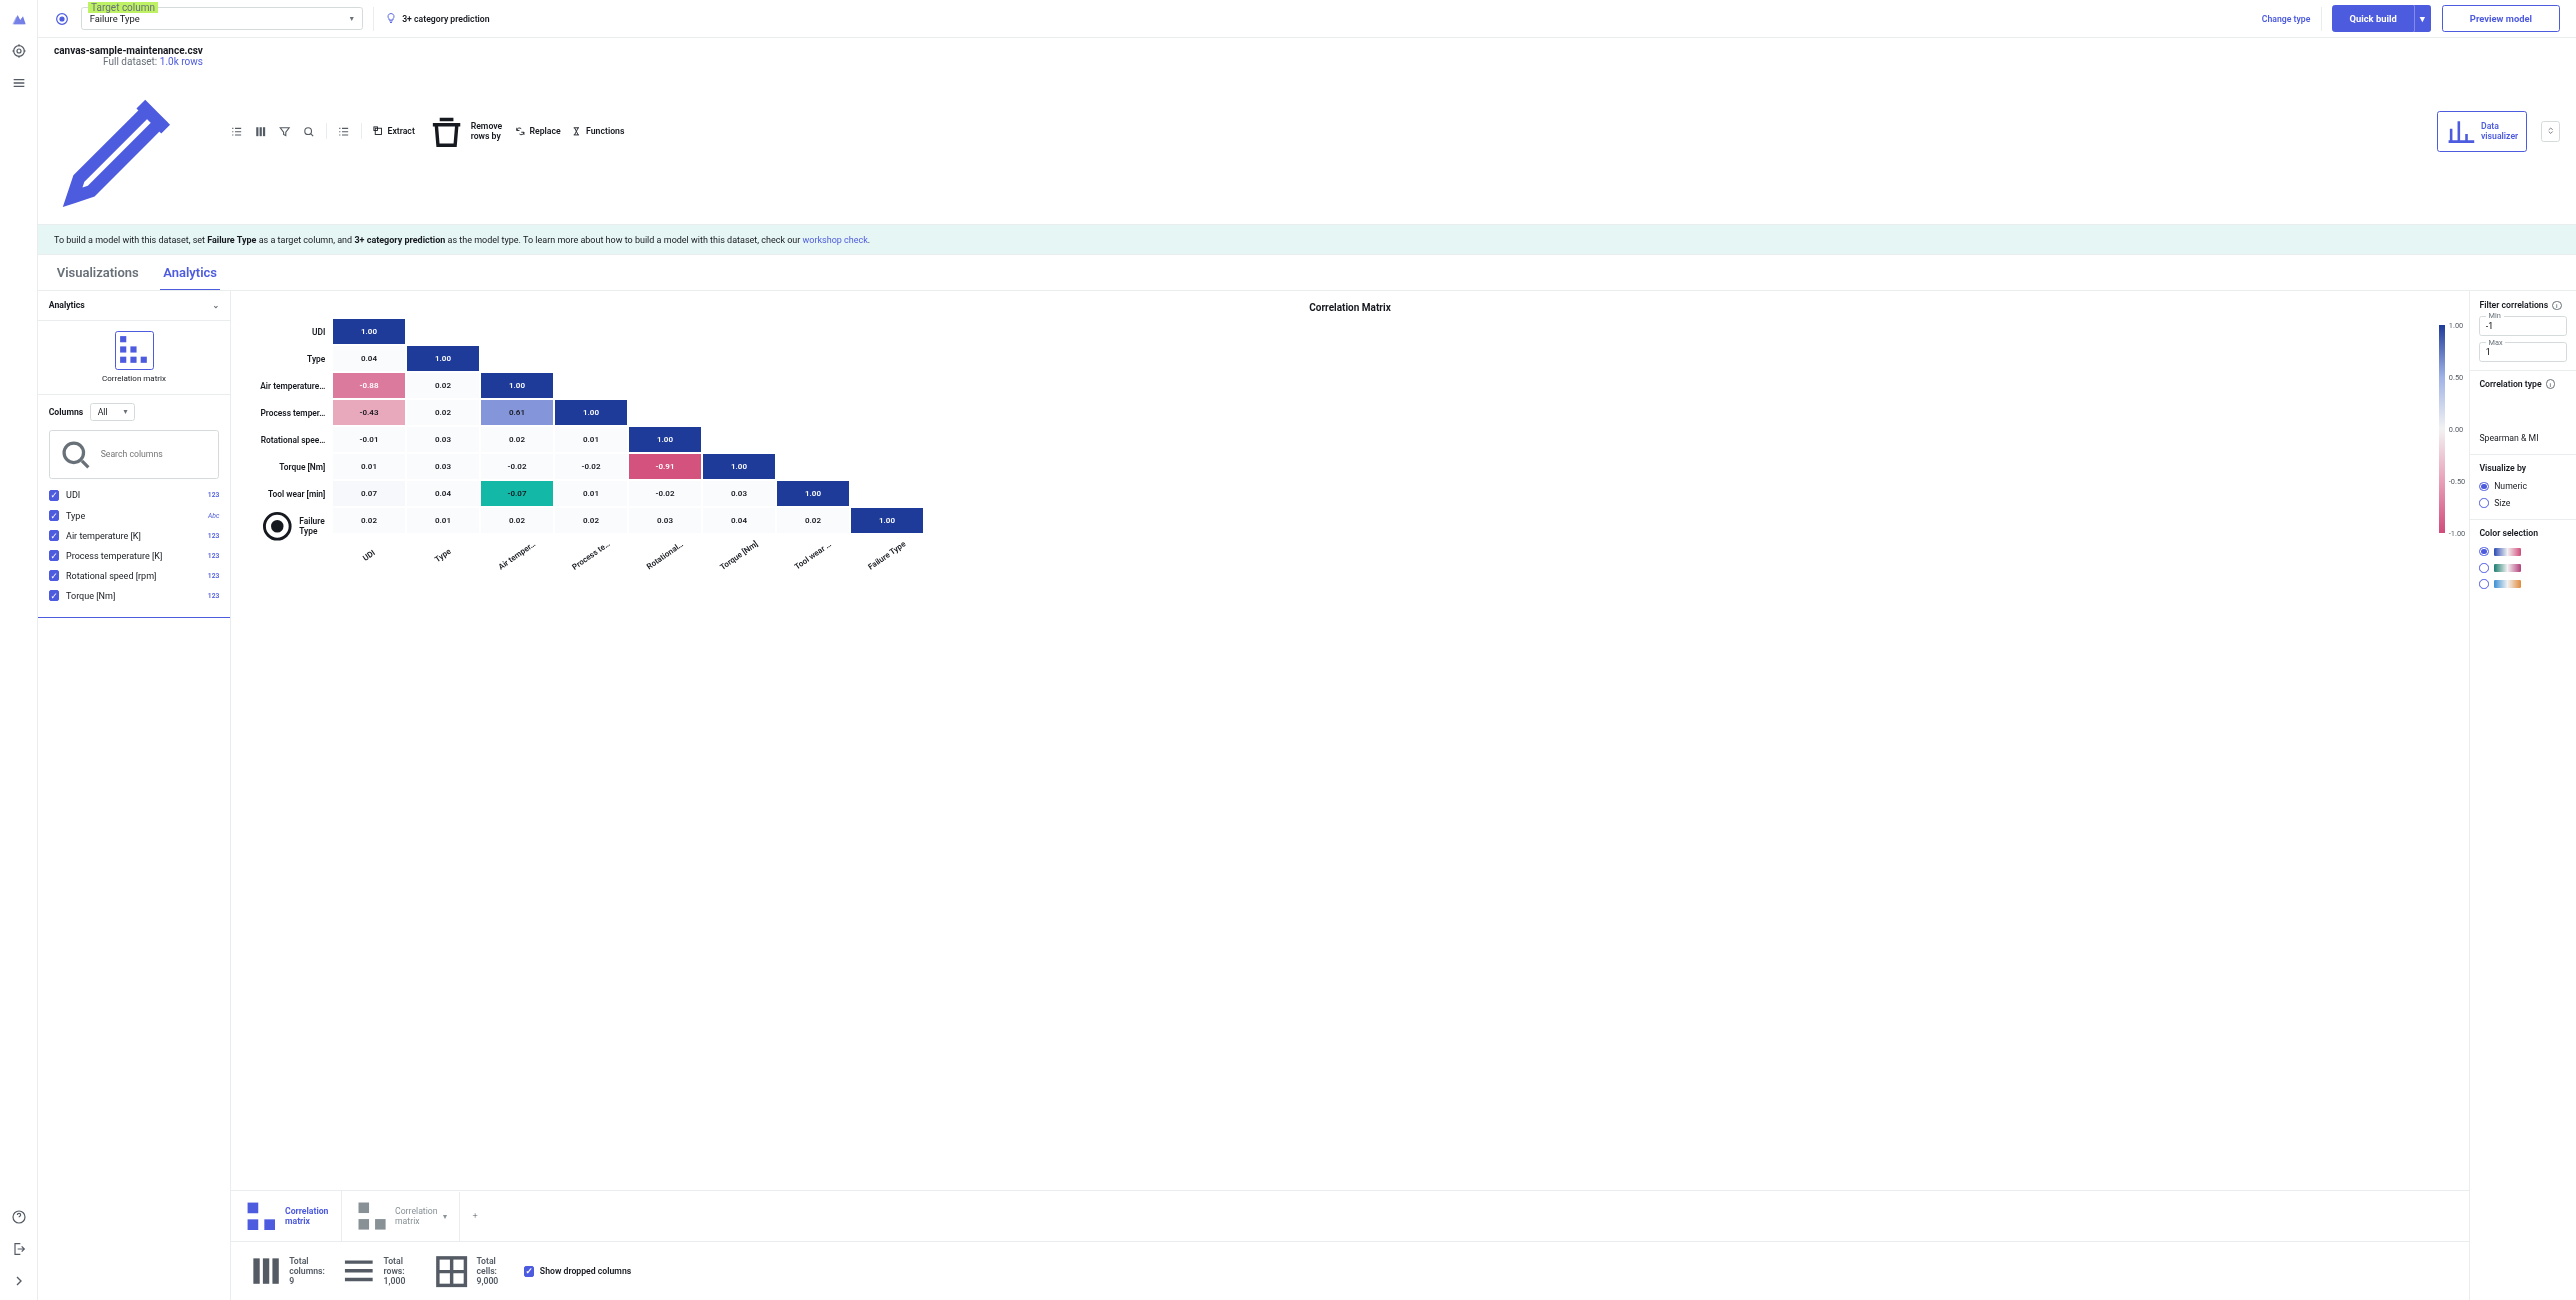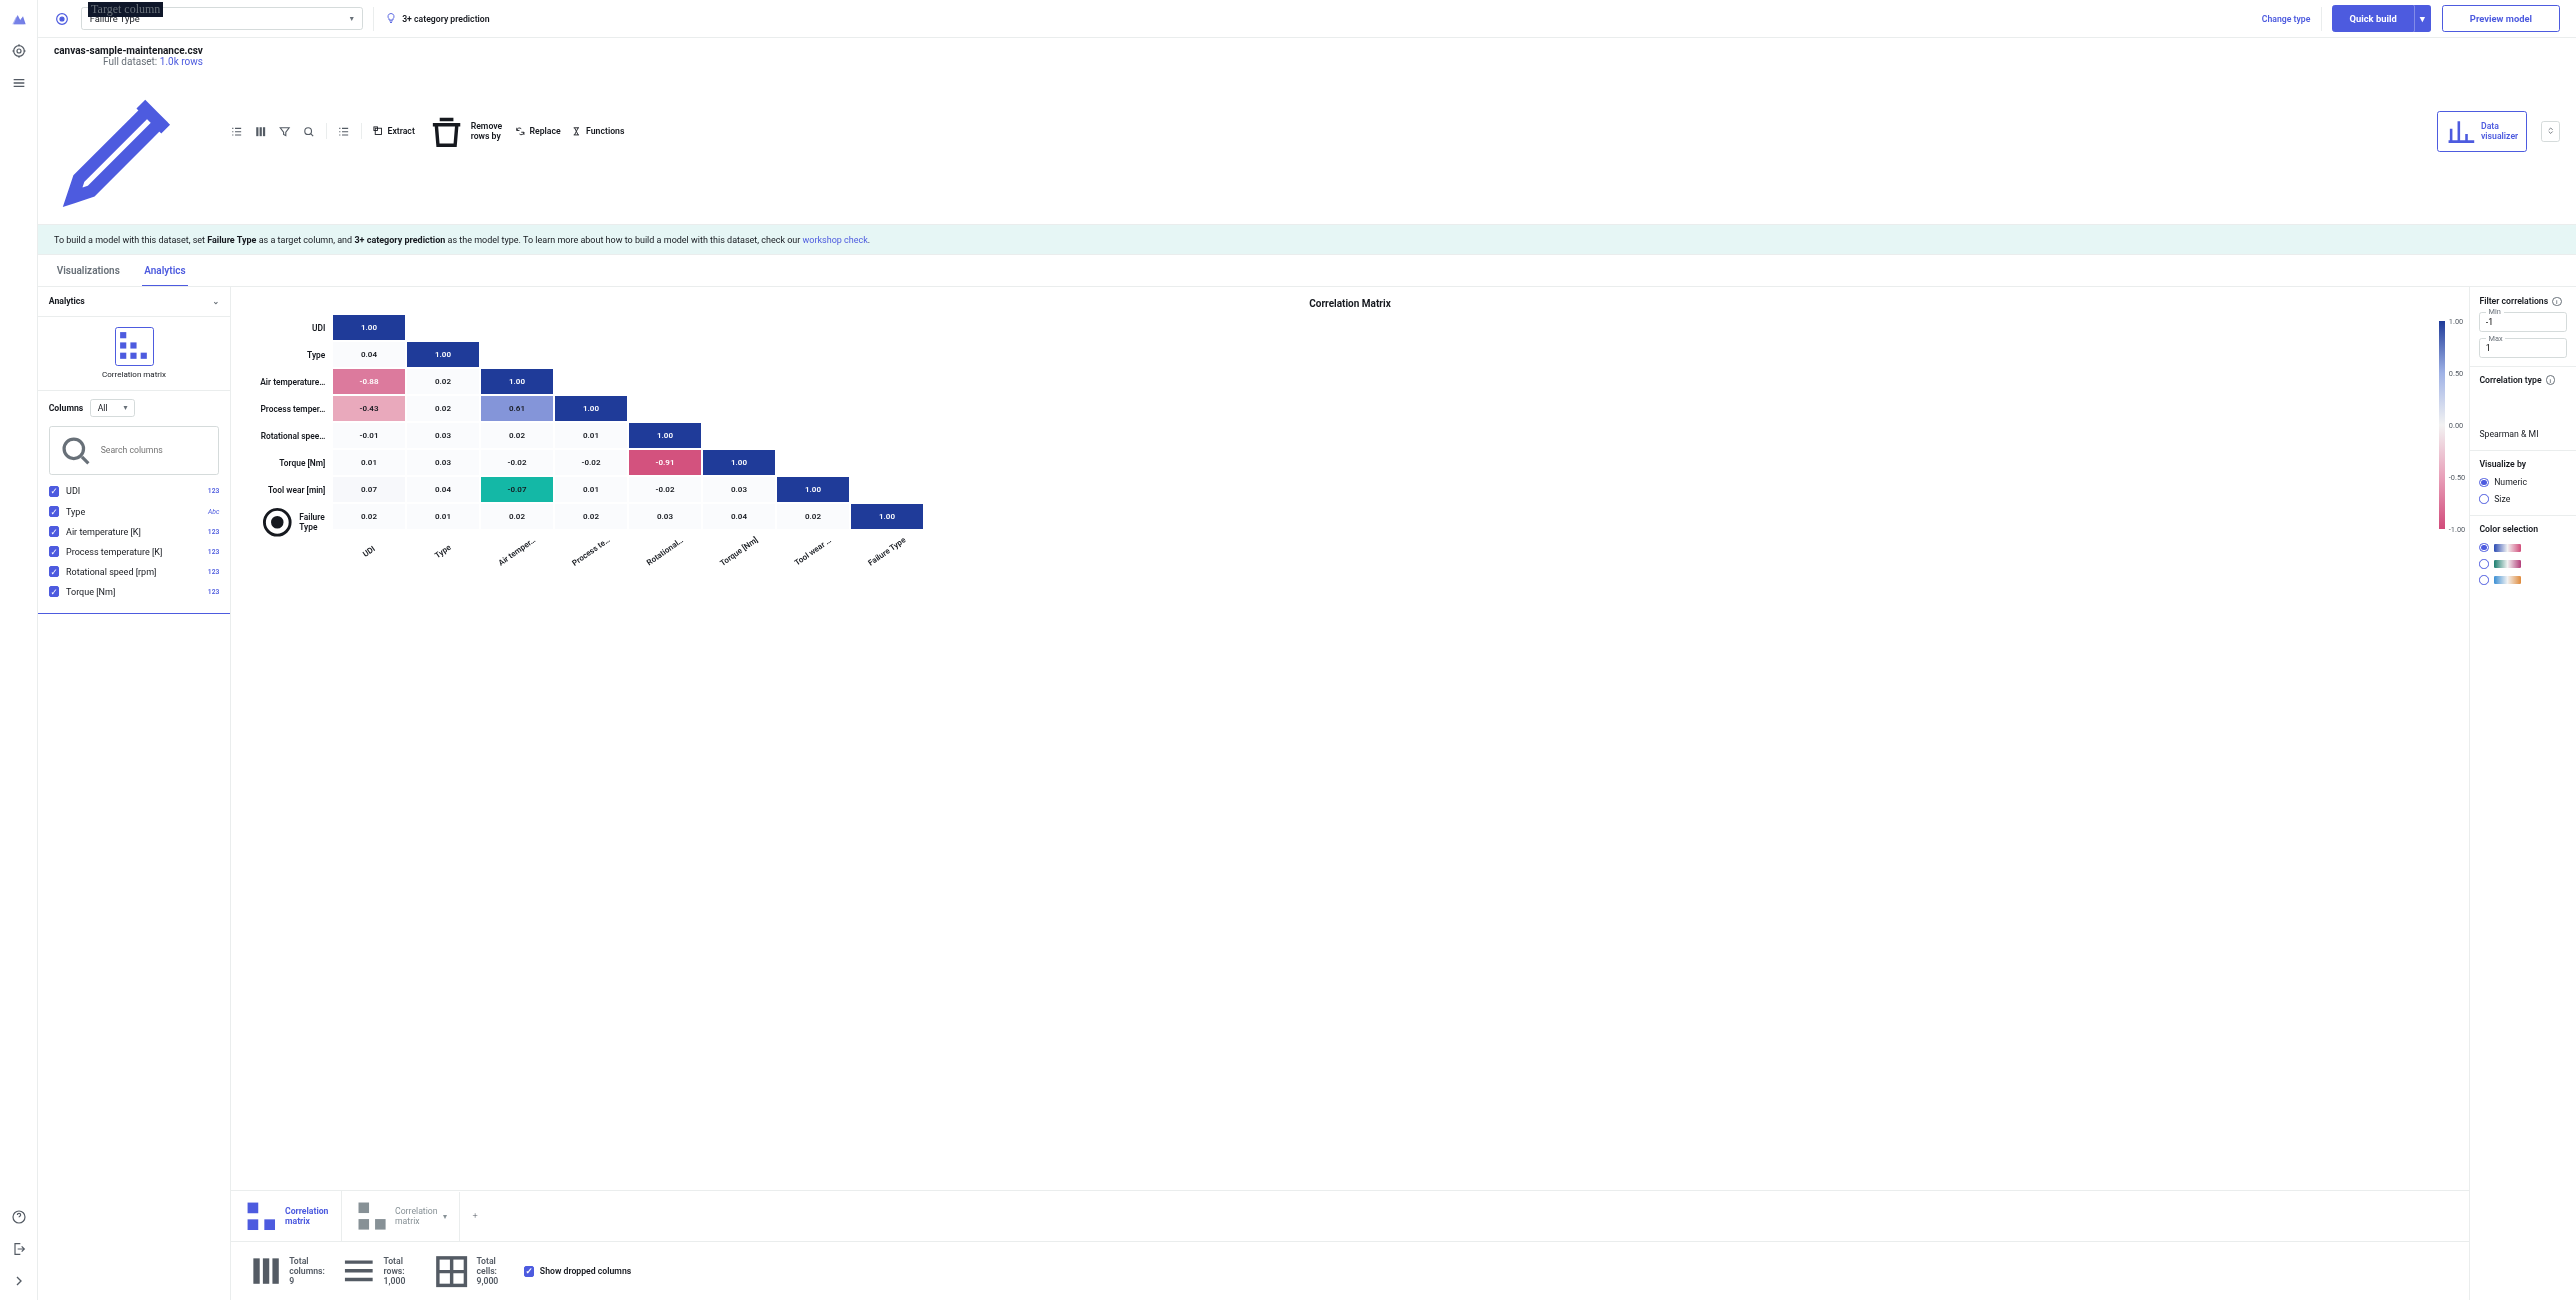--- a/index.html
+++ b/index.html
@@ -10,21 +10,21 @@
 .iconbar-top, .iconbar-bottom { display:flex; flex-direction:column; align-items:center; gap:16px;}
 .iconbar .ic { width:16px; height:16px; display:flex; align-items:center; justify-content:center; color:#545b64; cursor:pointer; }
 .logo-ic { color:#4d5bdf; }
 
 .main { flex:1; display:flex; flex-direction:column; min-width:0; }
 
 
 .topbar { display:flex; align-items:center; padding: 5.4px 16px; border-bottom:0.7px solid #eaeded; gap:10.7px; }
 .target-icon { width:16px; height:16px; color:#4d5bdf; display:flex; align-items:center; justify-content:center; }
 .fieldset { position:relative; border:0.7px solid #d5dbdb; border-radius:2.7px; padding:5.4px 8px; width:282px; display:flex; align-items:center; justify-content:space-between; }
-.fieldset-label { position:absolute; top:-5.4px; left:6.7px; background:#0f172a; padding:0 2.7px; font-size:12px; color:#687078;font-family:Liberation Serif, serif; }
+.fieldset-label { position:absolute; top:-5.4px; left:6.7px; background:#bef264; padding:0 2.7px; font-size:10px; color:#687078; }
 .fieldset-value { font-size:9.4px; }
 .divider-v { width:0.7px; height:24px; background:#eaeded; }
 .pred-badge { display:flex; align-items:center; gap:5.4px; }
 .bulb { color:#4d5bdf; }
 .change-type { color:#4d5bdf; font-weight:600; cursor:pointer; margin-left:auto; }
 .btn { border-radius:2.7px; padding:6.7px 16px; font-weight:700; font-size:9.4px; cursor:pointer; display:flex; align-items:center; }
 .btn-primary { background:#4d5bdf; color:#fff; border:0.7px solid #4d5bdf; }
 .btn-primary-split { border-left:0.7px solid rgba(255,255,255,0.3); padding:6.7px 5.4px; }
 .btn-group { display:flex; }
 .btn-group .btn-primary:first-child { border-radius:2.7px 0 0 2.7px; }
@@ -45,21 +45,21 @@
 .data-viz-btn { border:0.7px solid #4d5bdf; border-radius:2.7px; padding:4px 8px; color:#4d5bdf; font-weight:600; display:flex; align-items:center; gap:4px; cursor:pointer;}
 .expand-btn { border:0.7px solid #d5dbdb; border-radius:2.7px; padding:4px; cursor:pointer; color:#545b64; }
 
 
 .banner { background:#e6f6f5; padding:9.4px 16px; font-size:9px; border-bottom:0.7px solid #eaeded;}
 .banner b { font-weight:700; }
 .banner a { color:#4d5bdf; text-decoration:none; }
 
 
 .tabs { display:flex; border-bottom:0.7px solid #eaeded; padding:0 16px; gap:19px; }
-.tab { padding:9.4px 2.7px; font-weight:600; color:#687078; cursor:pointer; border-bottom:1.3px solid transparent; font-size:10px;}
+.tab { padding:9.4px 2.7px; font-weight:600; color:#687078; cursor:pointer; border-bottom:1.3px solid transparent; font-size:13px;}
 .tab.active { color:#4d5bdf; border-bottom-color:#4d5bdf; }
 
 
 .body { flex:1; display:flex; min-height:0; }
 
 .side-panel { width:193px; border-right:0.7px solid #eaeded; display:flex; flex-direction:column; overflow:auto; }
 .sp-header { padding:9.4px 10.7px; display:flex; justify-content:space-between; align-items:center; font-weight:700; border-bottom:0.7px solid #eaeded;}
 .sp-body { padding:10.7px; border-bottom:0.7px solid #eaeded;}
 .corr-thumb { border:0.7px solid #4d5bdf; border-radius:2.7px; width:39px; height:39px; display:flex; align-items:center; justify-content:center; margin:0 auto; }
 .corr-label { text-align:center; font-size:8px; margin-top:4px; }

